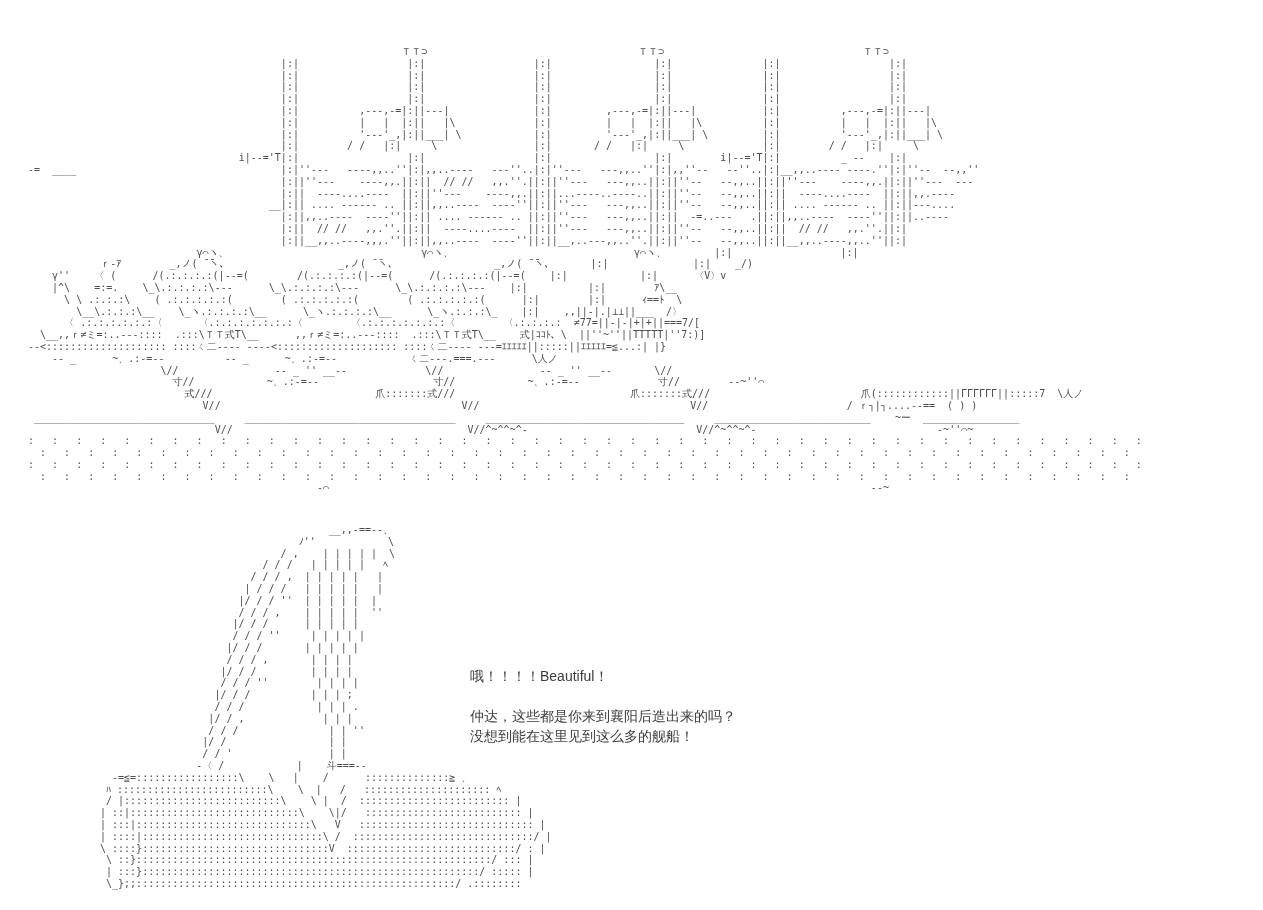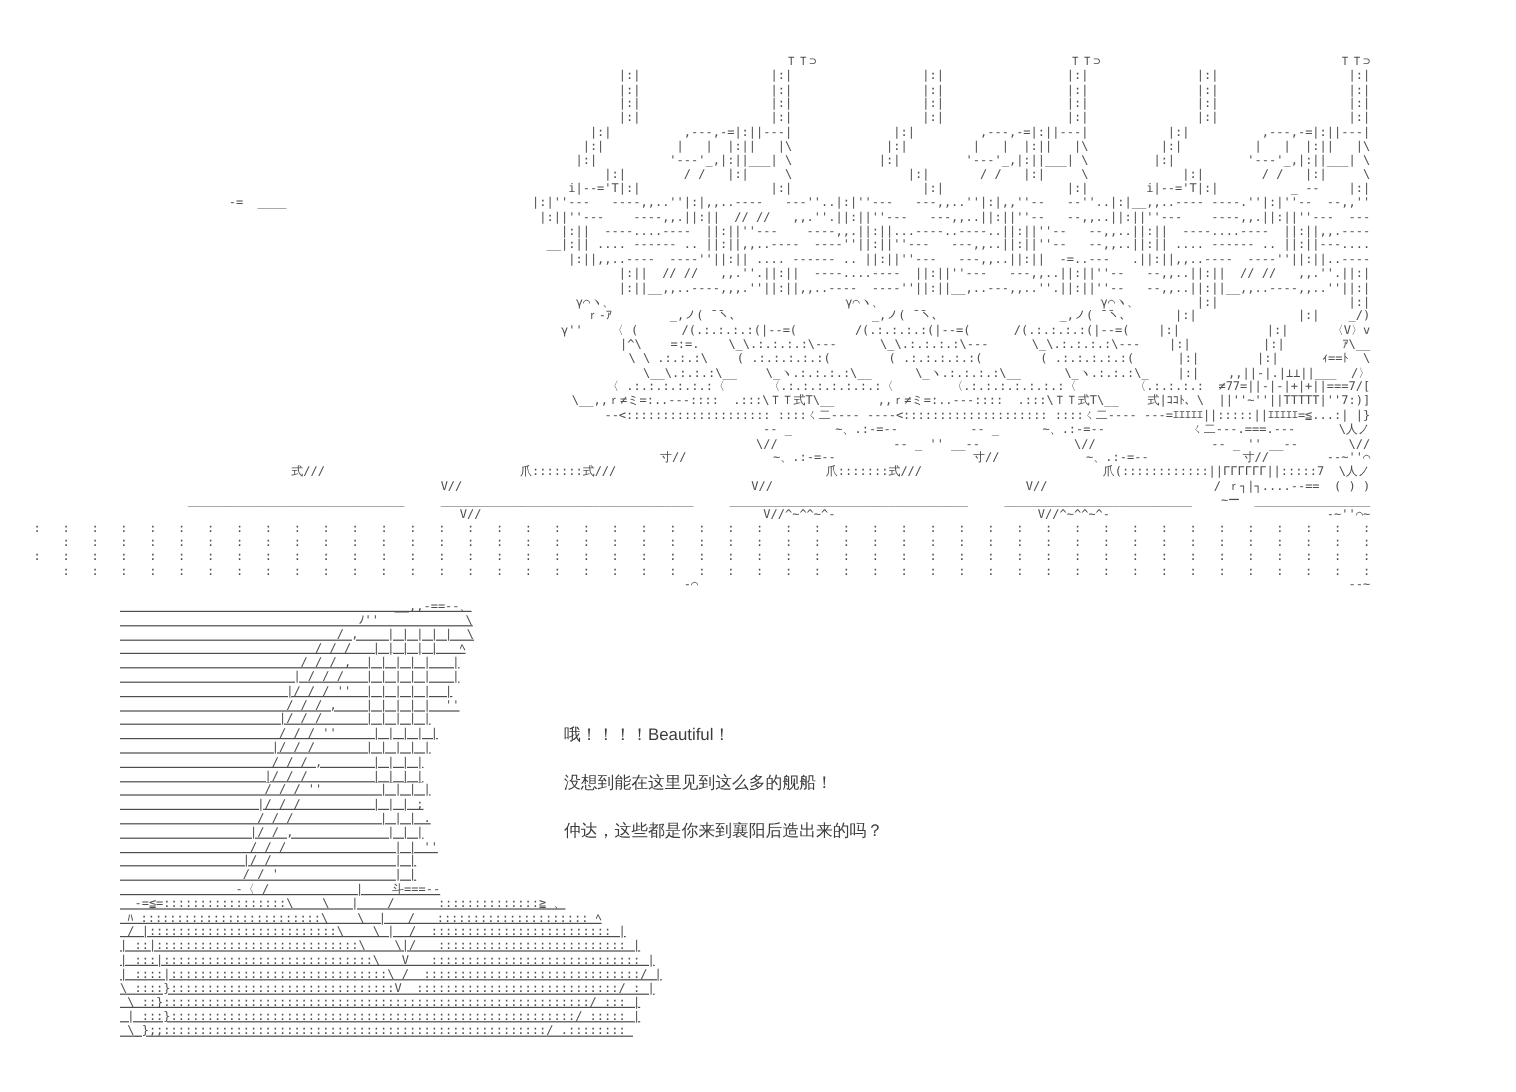--- a/index.html
+++ b/index.html
@@ -14,25 +14,25 @@
   pre.art {
     position:absolute;
     margin:0;
     font-family:"DejaVu Sans Mono",monospace;
     font-size:10px;
     line-height:11.8px;
     letter-spacing:0;
     color:#4d4d4d;
     white-space:pre;
   }
-  #fleet  { left:28px;  top:46px;text-align:right;  }
-  #figure { left:100px; top:500px;text-decoration:underline; }
+  #fleet  { left:28px;  top:46px;  }
+  #figure { left:100px; top:524px; }
   .dialogue {
     position:absolute;
-    left:470px; top:602px;
+    left:470px; top:666px;
     font-family:"Liberation Sans","DejaVu Sans",sans-serif;
     font-size:14px;
     line-height:20px;
     color:#3c3c3c;
   }
   .dlg-gap { margin-bottom:20px; }
 </style>
 </head>
 <body>
 
@@ -104,17 +104,17 @@
 | ::|::::::::::::::::::::::::::::\    \|/   :::::::::::::::::::::::::: |
 | :::|:::::::::::::::::::::::::::::\   V   ::::::::::::::::::::::::::::: |
 | ::::|::::::::::::::::::::::::::::::\ /  ::::::::::::::::::::::::::::::/ |
 \ ::::}:::::::::::::::::::::::::::::::V  ::::::::::::::::::::::::::::/ : |
  \ ::}:::::::::::::::::::::::::::::::::::::::::::::::::::::::::::/ ::: |
  | :::}::::::::::::::::::::::::::::::::::::::::::::::::::::::::/ ::::: |
  \_};;:::::::::::::::::::::::::::::::::::::::::::::::::::::/ .:::::::: </pre>
 
   <div class="dialogue">
     <div class="dlg-line dlg-gap">哦！！！！Beautiful！</div>
+    <div class="dlg-line">仲达，这些都是你来到襄阳后造出来的吗？</div>
     <div class="dlg-line dlg-gap">没想到能在这里见到这么多的舰船！</div>
-    <div class="dlg-line">仲达，这些都是你来到襄阳后造出来的吗？</div>
   </div>
 
 </div>
 
 </body></html>

